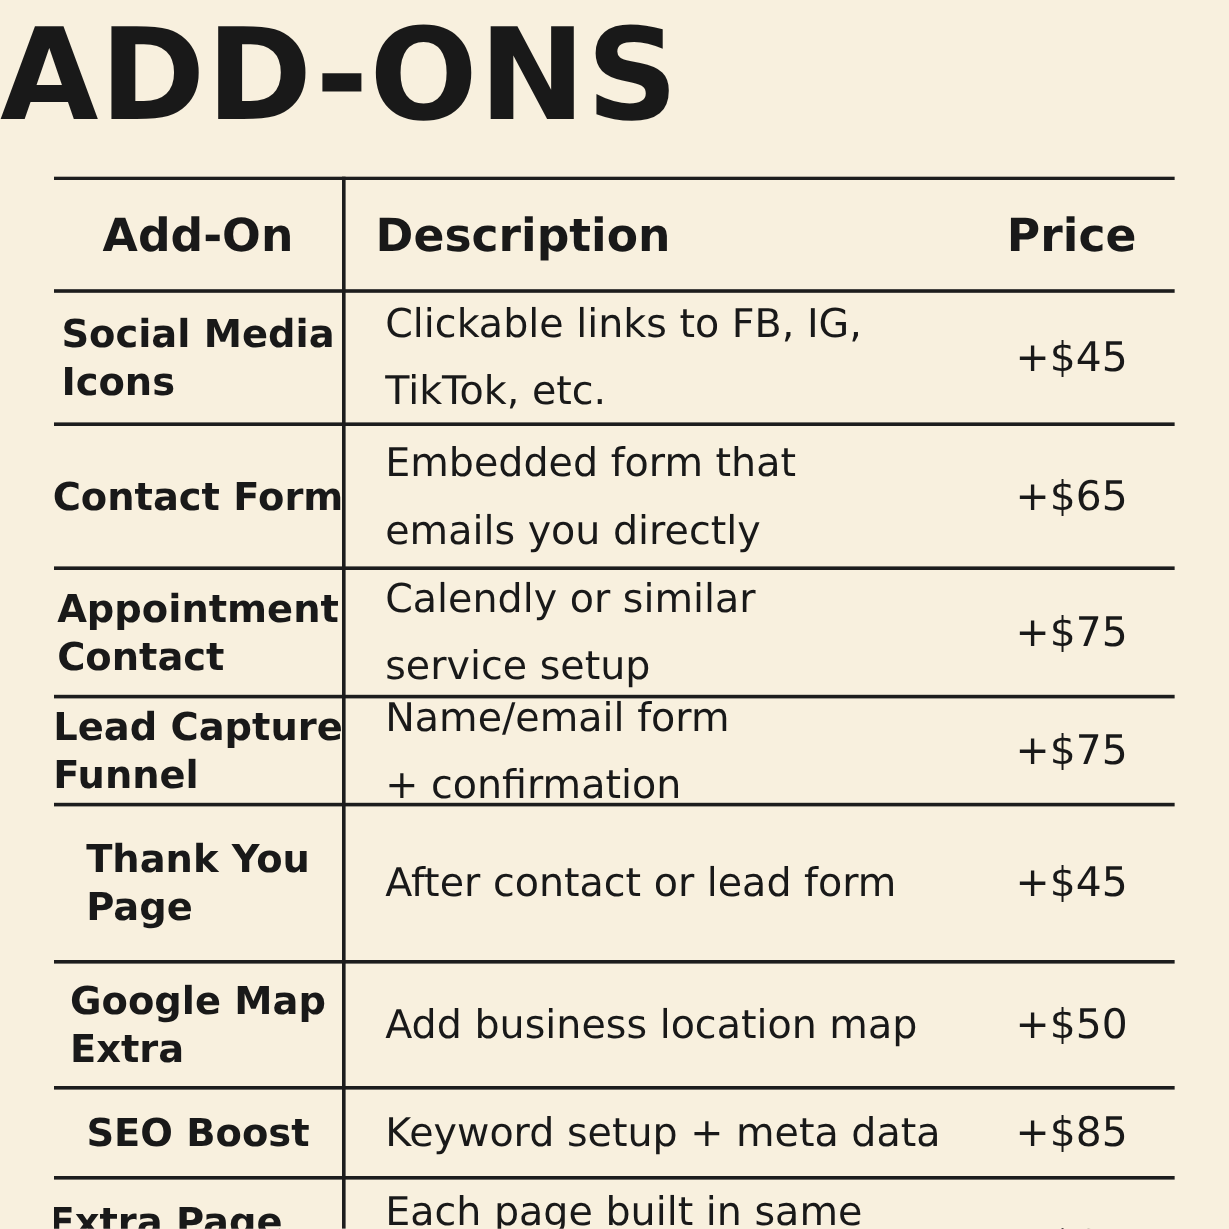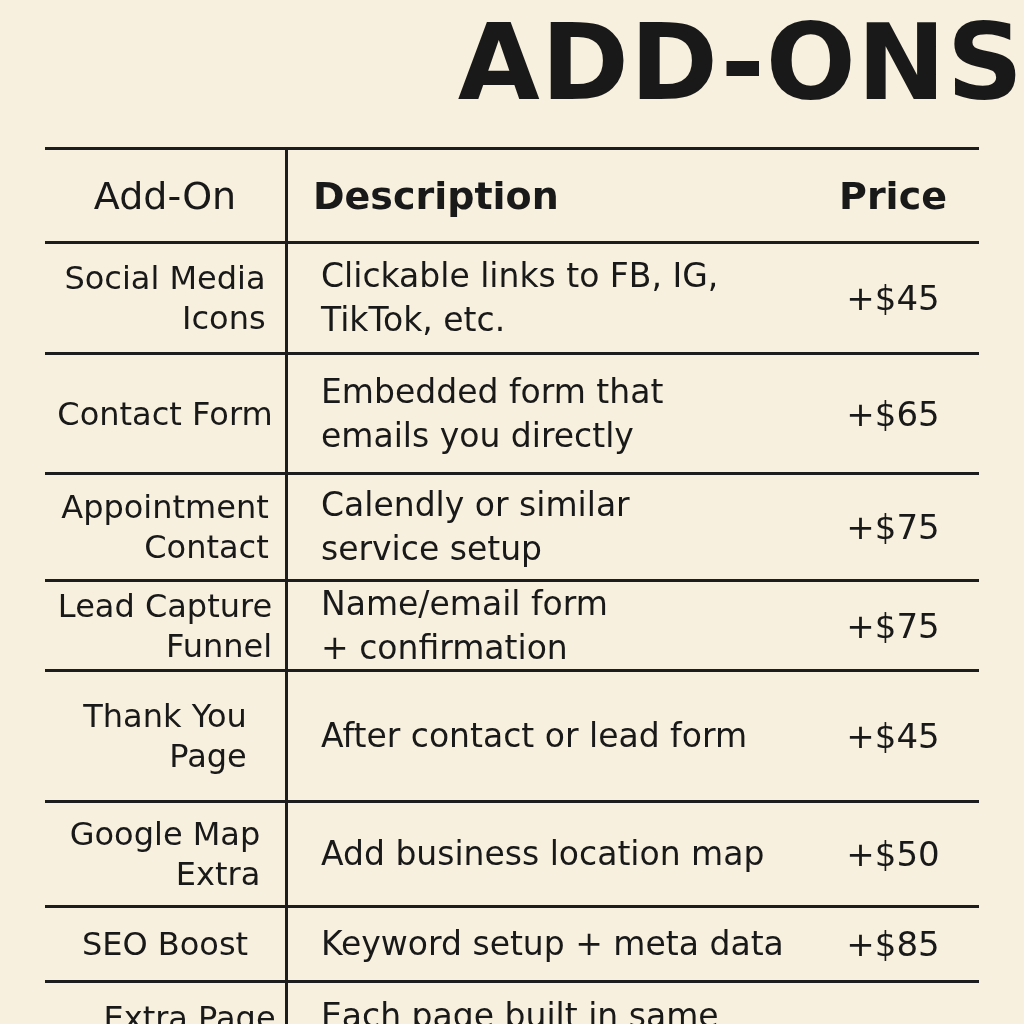--- a/index.html
+++ b/index.html
@@ -11,23 +11,23 @@
     height: 1024px;
     overflow: hidden;
     position: relative;
     background: #f8f0de;
     color: #191919;
     font-family: "DejaVu Sans", "Liberation Sans", sans-serif;
   }
   .page-title {
     position: absolute;
     top: 10px;
-    left: 12px;
+    left: 0;
     right: 0;
-    text-align: right;
+    text-align: left;
     font-size: 106px;
     font-weight: 700;
     letter-spacing: 1px;
     line-height: 1.0;
     white-space: nowrap;
   }
   .pricing-table {
     position: absolute;
     left: 45px;
     top: 147px;
@@ -56,33 +56,33 @@
   .t-row.r4 { height: 90px; }
   .t-row.r5 { height: 131px; }
   .t-row.r6 { height: 105px; }
   .t-row.r7 { height: 75px; }
   .t-row.r8 { height: 112px; }
   .cell-name {
     width: 240px;
     display: flex;
     align-items: center;
     justify-content: center;
-    text-align: right;
+    text-align: left;
     font-size: 32px;
-    font-weight: 400;
+    font-weight: 700;
     line-height: 40px;
     white-space: pre;
   }
   .cell-desc {
     flex: 1;
     display: flex;
     align-items: center;
     padding-left: 36px;
     font-size: 33px;
-    line-height: 44px;
+    line-height: 56px;
     white-space: pre;
   }
   .cell-price {
     width: 172px;
     display: flex;
     align-items: center;
     justify-content: center;
     font-size: 34px;
     white-space: nowrap;
   }

